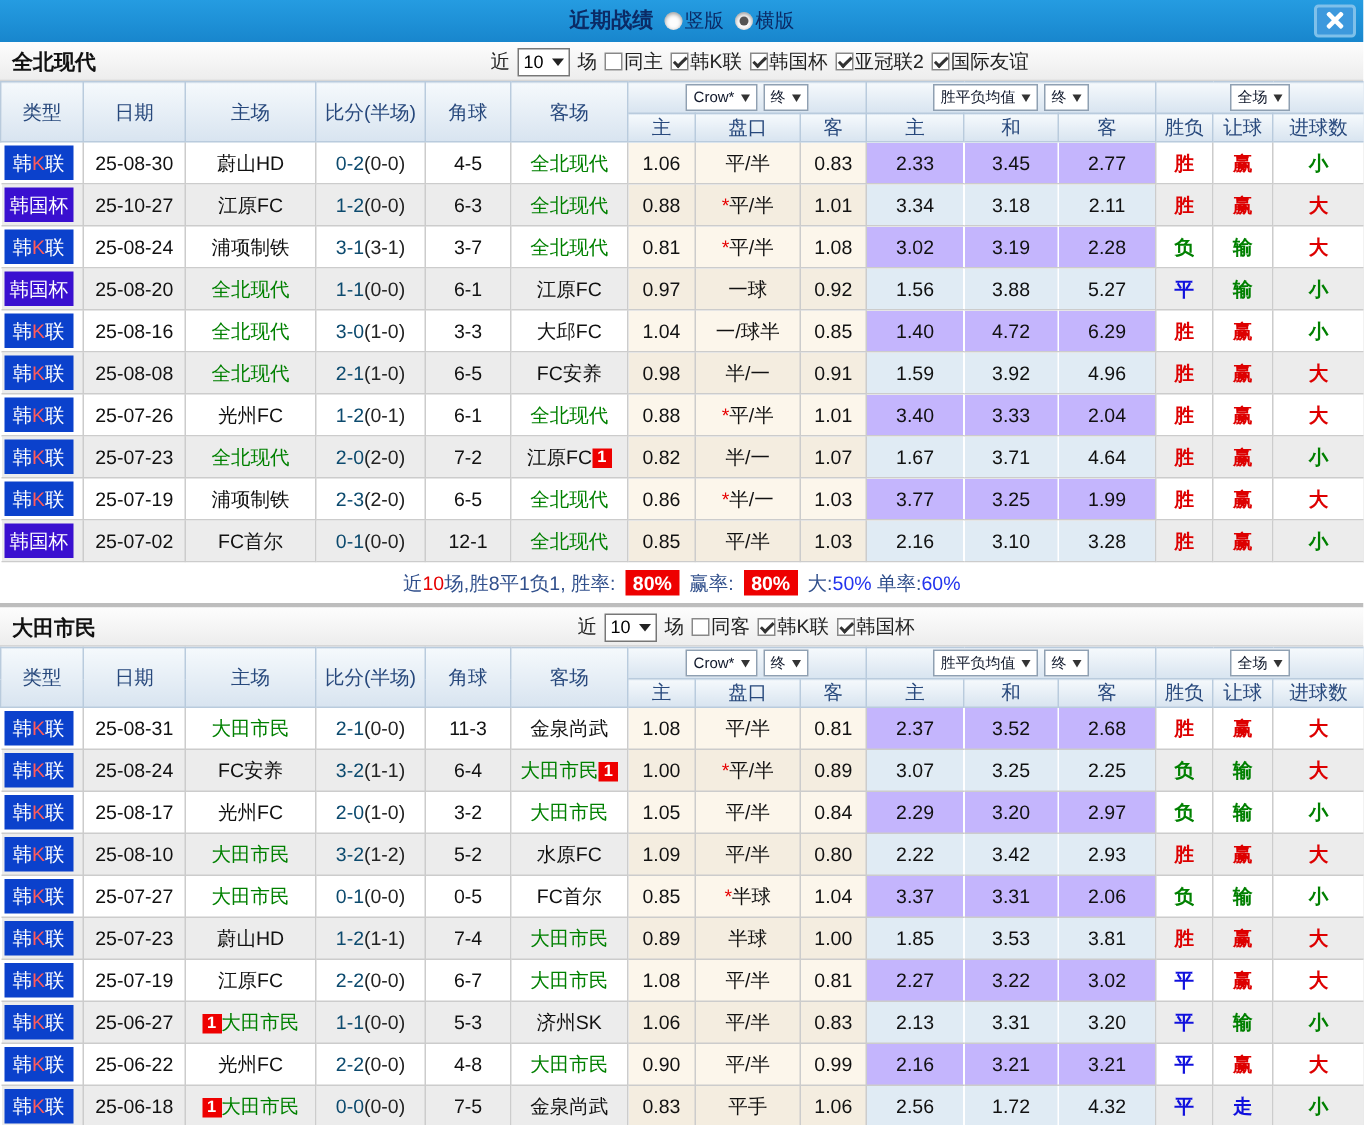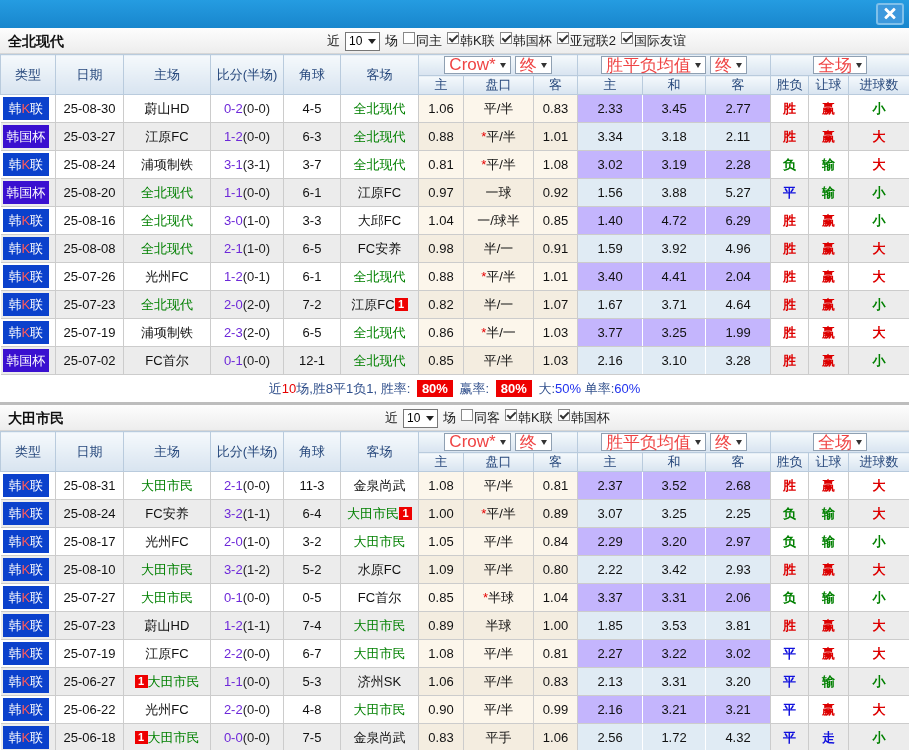--- a/index.html
+++ b/index.html
@@ -16,61 +16,64 @@
 .x-icon .xa{transform:rotate(45deg)}
 .x-icon .xb{transform:rotate(-45deg)}
 .sec-head{position:relative;height:26px;background:linear-gradient(#fdfdfd,#ededed);border-bottom:1px solid #d6d6d6}
 .sec-team{position:absolute;left:8px;top:5px;font-size:14px;font-weight:bold;color:#111}
 .filters{position:absolute;top:3px;height:20px;display:flex;align-items:center;font-size:13px;color:#222}
 .sec-0 .filters{left:327px}
 .sec-1 .filters{left:385px}
 .count-select{display:inline-flex;align-items:center;background:#fff;border:1px solid #777;height:19px;padding:0 3px;margin:0 5px;font-size:12px;color:#000}
 .count-select .num{min-width:15px;text-align:left}
 .arr{width:0;height:0;border:4px solid transparent;border-top:5px solid #222;margin-left:4px;margin-top:5px}
-.cb-wrap{display:inline-flex;margin-left:5px}
+.cb-wrap{display:inline-flex;align-items:center;margin-left:5px}
 .cb{width:12px;height:12px;background:#fff;border:1px solid #888;display:inline-block;position:relative;margin-right:1px}
 .cb.on::after{content:"";position:absolute;left:1px;top:2px;width:7px;height:3px;border-left:2px solid #333;border-bottom:2px solid #333;transform:rotate(-45deg)}
 table{border-collapse:collapse;table-layout:fixed;width:909px}
 thead th{background:linear-gradient(#f5f9fc,#d8e4f0);border:1px solid #b9cbdd;font-weight:normal;color:#27487c;font-size:13px}
 tr.h1 th{height:21px}
 tr.h2 th{height:17px;font-size:13px}
-.dd{display:inline-flex;align-items:center;background:#fff;border:1px solid #8fa0b2;height:18px;padding:0 4px;font-size:17px;color:#ef4444;margin:0 2px;vertical-align:middle}
+.dd{display:inline-flex;align-items:center;background:#fff;border:1px solid #8fa0b2;height:18px;padding:0 4px;font-size:10px;color:#0f172a;margin:0 2px;vertical-align:middle}
 .dd .arr{border-width:3.5px;border-top-width:5px;border-top-color:#333;margin-top:4px}
 tbody td{height:27px;border-right:1px solid #ccc;border-bottom:1px solid #ccc;text-align:center;font-size:13px;color:#111;overflow:hidden;white-space:nowrap}
 tbody tr:nth-child(even) td{background:#ececec}
 tbody td.cr{background:#fcf6eb}
 tbody tr:nth-child(even) td.cr{background:#f4ede0}
 tbody td.bl{background:#c4b5fd;border-right-color:#fff}
 tbody tr:nth-child(even) td.bl{background:#e0ebf4}
 tbody td.bl.last{border-right-color:#ccc}
 td.league{padding:0}
 .badge{display:block;margin:2px 6px 2px 2px;height:23px;line-height:23px;color:#fff;font-size:13px;text-align:center}
 .badge.k{background:#0b41cc}
 .badge.cup{background:#3a10d0}
 .badge .rk{color:#ff5a5a}
 .team-green{color:#008000}
-.score-main{color:#6d28d9}
+.score-main{color:#0c4a6e}
 .score-half{color:#222}
 .star{color:#e60000}
 .rbadge{display:inline-block;background:#ee0000;color:#fff;font-size:11px;line-height:13px;width:13px;height:13px;font-weight:bold;vertical-align:1px}
 td.res{font-weight:bold}
 .r{color:#dd0000}
 .g{color:#008000}
 .b{color:#1010dd}
 .summary{height:27px;display:flex;align-items:center;justify-content:center;font-size:13px;color:#31508c;background:#fff}
 .summary span{white-space:pre}
 .summary .red{color:#e60000}
 .summary .redbox{background:#ee0000;color:#fff;font-weight:bold;padding:1px 5px;margin:0 3px}
 .summary .blue{color:#2233ee}
 .divider{height:3px;background:#bdbdbd}
 </style>
 </head>
 <body>
 
 <div class="titlebar">
+  <div>
+    <span class="tb-title">近期战绩</span><span id="radio-group"><span class="radio"></span><span class="radio-label">竖版</span><span class="radio"><span class="dot"></span></span><span class="radio-label">横版</span></span>
+  </div>
   <div class="close-btn">
     <span class="x-icon">
         <i class="xa"></i>
         <i class="xb"></i>
       </span>
   </div>
 </div>
 
 <div id="sections">
     <div class="section sec-0">
@@ -179,21 +182,21 @@
             <td class="bl">3.45</td>
             <td class="bl last">2.77</td>
             <td class="res"><span class="r">胜</span></td>
             <td class="res"><span class="r">赢</span></td>
             <td class="res"><span class="g">小</span></td>
           </tr>
           <tr>
             <td class="league">
               <span class="badge cup">韩国杯</span>
             </td>
-            <td>25-03-27</td>
+            <td>25-10-27</td>
             <td><span>江原FC</span></td>
             <td><span class="score-main">1-2</span><span class="score-half">(0-0)</span></td>
             <td>6-3</td>
             <td><span class="team-green">全北现代</span></td>
             <td class="cr">0.88</td>
             <td class="cr"><span class="star">*</span><span>平/半</span></td>
             <td class="cr">1.01</td>
             <td class="bl">3.34</td>
             <td class="bl">3.18</td>
             <td class="bl last">2.11</td>
@@ -283,21 +286,21 @@
             </td>
             <td>25-07-26</td>
             <td><span>光州FC</span></td>
             <td><span class="score-main">1-2</span><span class="score-half">(0-1)</span></td>
             <td>6-1</td>
             <td><span class="team-green">全北现代</span></td>
             <td class="cr">0.88</td>
             <td class="cr"><span class="star">*</span><span>平/半</span></td>
             <td class="cr">1.01</td>
             <td class="bl">3.40</td>
-            <td class="bl">4.41</td>
+            <td class="bl">3.33</td>
             <td class="bl last">2.04</td>
             <td class="res"><span class="r">胜</span></td>
             <td class="res"><span class="r">赢</span></td>
             <td class="res"><span class="r">大</span></td>
           </tr>
           <tr>
             <td class="league">
               <span class="badge k">韩<span class="rk">K</span>联</span>
             </td>
             <td>25-07-23</td>

